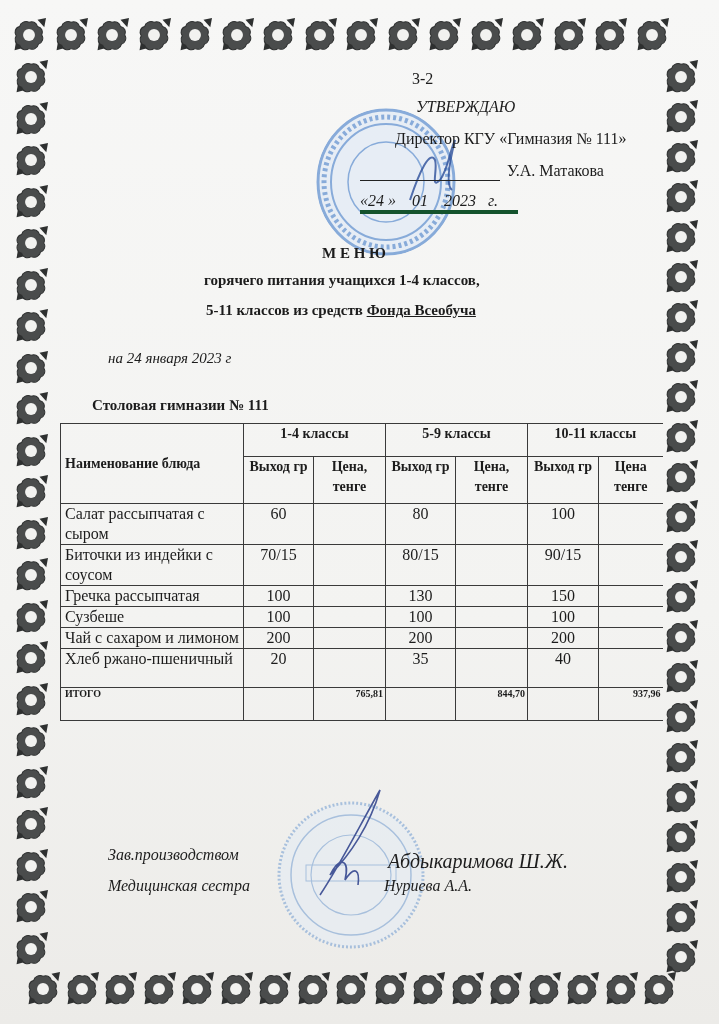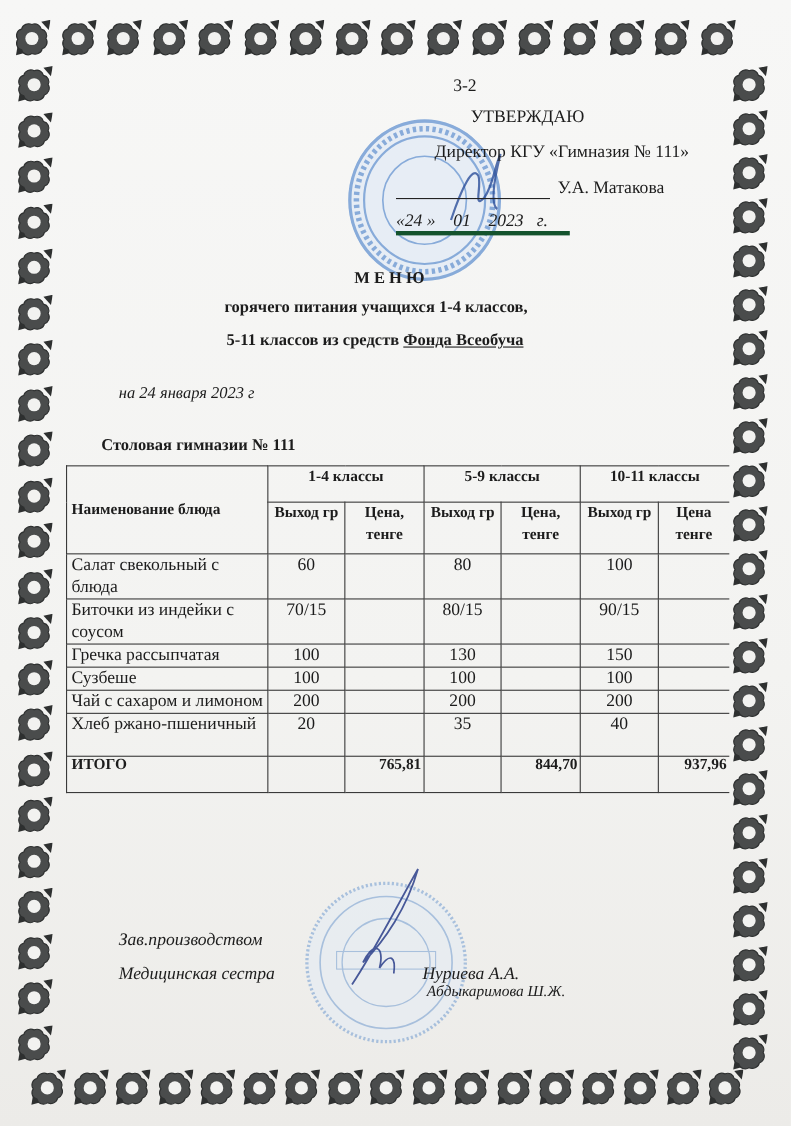--- a/index.html
+++ b/index.html
@@ -22,21 +22,21 @@
     }
     table.menu td, table.menu th {
       border:1px solid #3a3a3a; padding:0 4px; vertical-align:top;
     }
     table.menu th { font-weight:bold; font-size:14px; line-height:20px; text-align:center; }
     table.menu .r-edge { border-right:none; }
     .grp th { text-align:center; height:32px; vertical-align:middle; }
     .sub th { height:46px; padding-top:3px; }
     .body-row td { border-top:none; border-bottom:none; line-height:20px; }
     .center { text-align:center; }
-    .total td { font-weight:bold; height:32px; font-size:14px;margin-left:12px; }
+    .total td { font-weight:bold; height:32px; font-size:10px;margin-left:12px; }
     .total .num { text-align:right; padding-right:2px; }
     .name-cell { text-align:left; }
   </style>
 </head>
 <body>
 
 <svg width="0" height="0" style="position:absolute">
   <defs>
     <symbol id="ornament" viewBox="0 0 40 40">
       <path d="M30 2 L40 0 L38 11 Z" fill="#2e3030"></path>
@@ -288,21 +288,21 @@
   <ellipse cx="70" cy="74" rx="68" ry="72" fill="#dbe7f6" stroke="#2f6fc4" stroke-width="3"></ellipse>
   <ellipse cx="70" cy="74" rx="55" ry="58" fill="none" stroke="#2f6fc4" stroke-width="2"></ellipse>
   <ellipse cx="70" cy="74" rx="38" ry="40" fill="none" stroke="#2f6fc4" stroke-width="1.5"></ellipse>
   <ellipse cx="70" cy="74" rx="62" ry="65" fill="none" stroke="#2f6fc4" stroke-width="5" stroke-dasharray="3 3"></ellipse>
 </svg>
 <svg class="abs" style="left:400px;top:130px;width:70px;height:80px;opacity:0.8" viewBox="0 0 70 80">
   <path d="M10 70 C20 40 30 20 35 30 C38 40 30 60 40 50 C48 40 50 20 55 10 C50 30 45 55 52 60" fill="none" stroke="#2c4f9a" stroke-width="2"></path>
 </svg>
 
 <div class="abs hdr-approve" style="left:412px;top:70px;">3-2</div>
-<div class="abs hdr-approve" style="left:428px;top:98px;">УТВЕРЖДАЮ</div>
+<div class="abs hdr-approve" style="left:416px;top:98px;font-style:italic;">УТВЕРЖДАЮ</div>
 <div class="abs hdr-approve" style="left:395px;top:130px;">Директор КГУ «Гимназия № 111»</div>
 <div class="abs" style="left:360px;top:180px;width:140px;border-bottom:1px solid #222;"></div>
 <div class="abs hdr-approve" style="left:507px;top:162px;">У.А. Матакова</div>
 <div class="abs hdr-approve italic" style="left:360px;top:192px;border-bottom:4px solid #14532d;width:158px;">
   <span>«24 »</span>&nbsp;&nbsp;&nbsp;
   <span>01</span>&nbsp;&nbsp;&nbsp;
   <span>2023</span>&nbsp;&nbsp;
   <span>г.</span>
 </div>
 
@@ -336,21 +336,21 @@
     <th>Выход гр</th>
     <th>Цена, тенге</th>
     <th>Выход гр</th>
     <th>Цена, тенге</th>
     <th>Выход гр</th>
     <th class="r-edge" style="text-align:center;">Цена тенге</th>
   </tr>
   </tbody>
     <tbody id="rows">
       <tr class="body-row">
-        <td class="name-cell">Салат свекольный с блюда</td>
+        <td class="name-cell">Салат рассыпчатая с сыром</td>
         <td class="center">60</td>
         <td class="center"></td>
         <td class="center">80</td>
         <td class="center"></td>
         <td class="center">100</td>
         <td class="center r-edge"></td>
       </tr>
       <tr class="body-row">
         <td class="name-cell">Биточки из индейки с соусом</td>
         <td class="center">70/15</td>
@@ -414,15 +414,15 @@
   <circle cx="75" cy="75" r="72" fill="#e4ecf5" stroke="#6f9bd1" stroke-width="3" stroke-dasharray="2 2"></circle>
   <circle cx="75" cy="75" r="60" fill="none" stroke="#6f9bd1" stroke-width="1.5"></circle>
   <circle cx="75" cy="75" r="40" fill="none" stroke="#6f9bd1" stroke-width="1.2"></circle>
   <rect x="30" y="65" width="90" height="16" fill="none" stroke="#6f9bd1" stroke-width="1"></rect>
 </svg>
 <svg class="abs" style="left:300px;top:785px;width:100px;height:130px;opacity:0.85" viewBox="0 0 100 130">
   <path d="M20 110 C40 80 60 40 80 5 C70 40 50 70 30 90 C40 70 50 75 45 95 C55 80 60 85 58 100" fill="none" stroke="#2c3f8a" stroke-width="1.6"></path>
 </svg>
 
 <div class="abs italic" style="left:108px;top:846px;font-size:16px;">Зав.производством</div>
-<div class="abs italic" style="left:388px;top:894px;font-size:14px;">Абдыкаримова Ш.Ж.</div>
+<div class="abs italic" style="left:388px;top:850px;font-size:20px;">Абдыкаримова Ш.Ж.</div>
 <div class="abs italic" style="left:108px;top:877px;font-size:16px;">Медицинская сестра</div>
 <div class="abs italic" style="left:384px;top:877px;font-size:16px;">Нуриева А.А.</div>
 
 </body></html>

